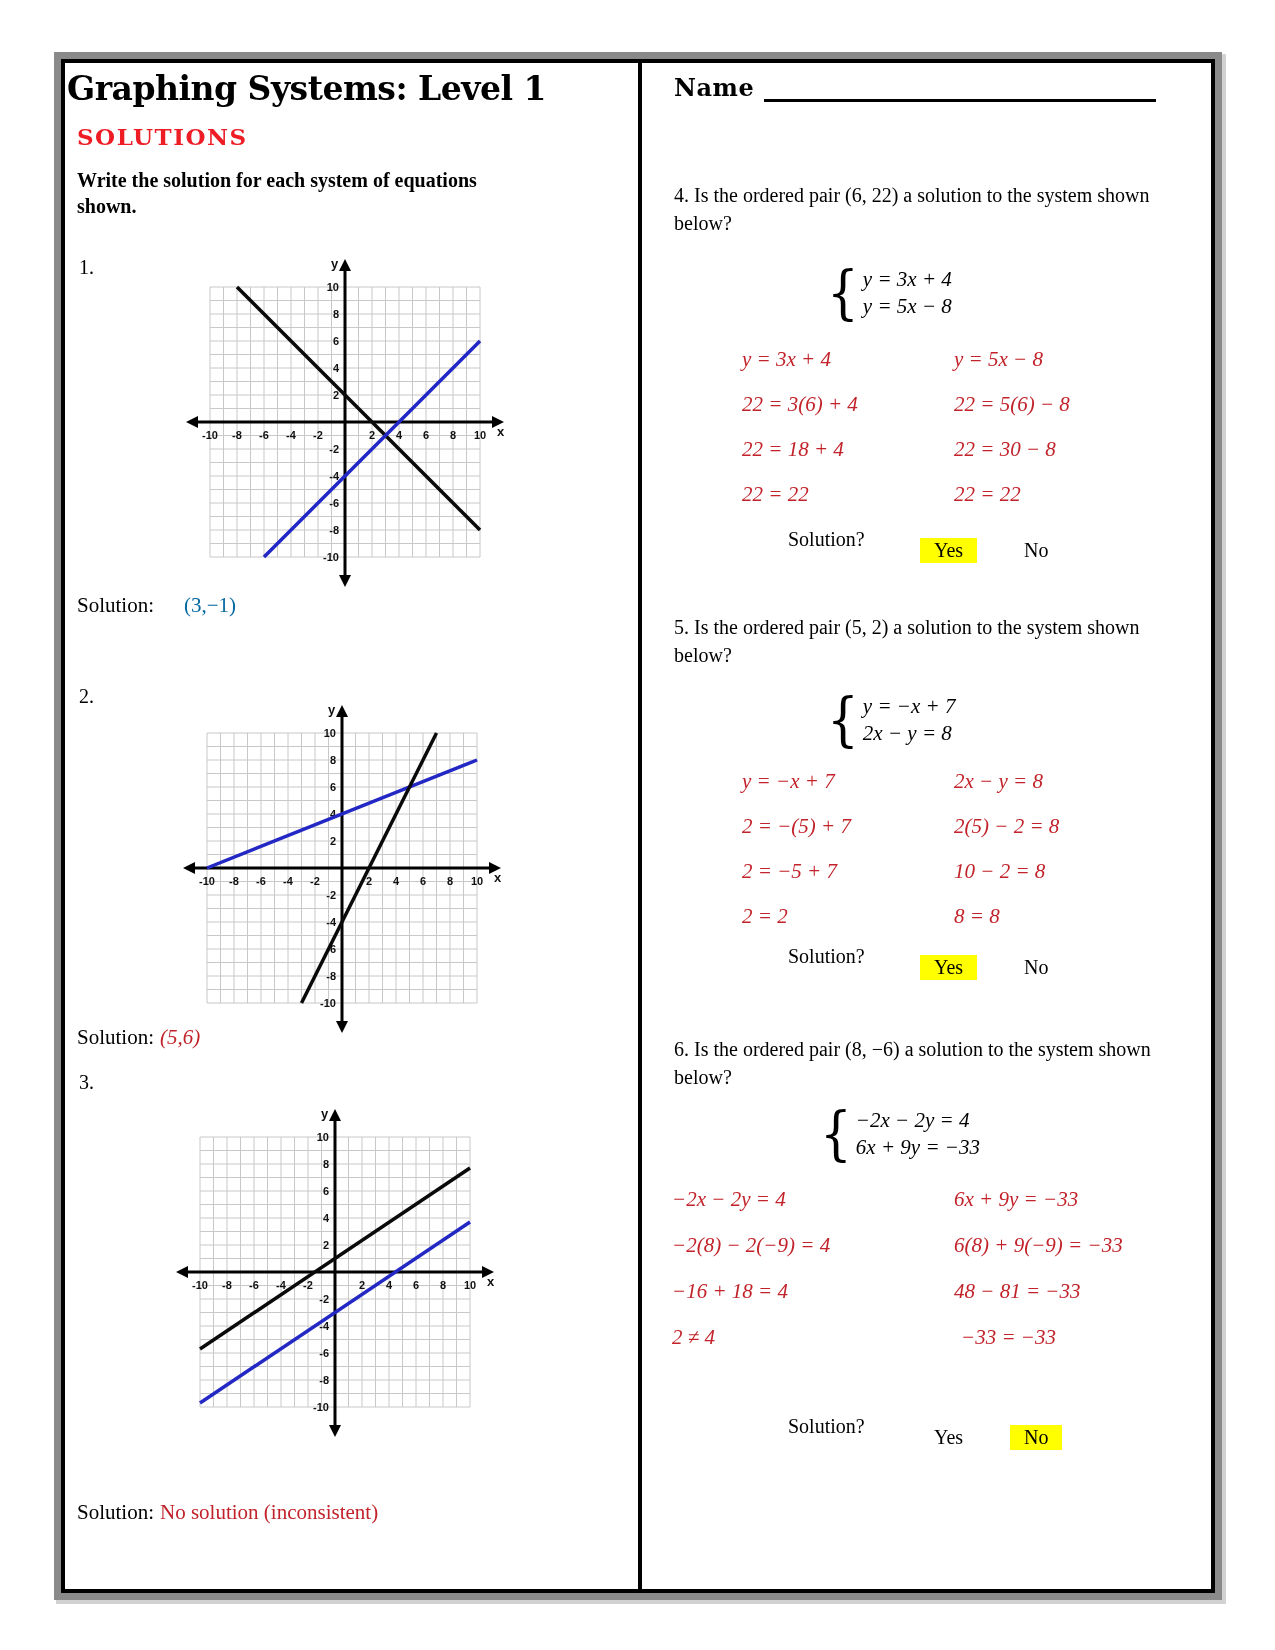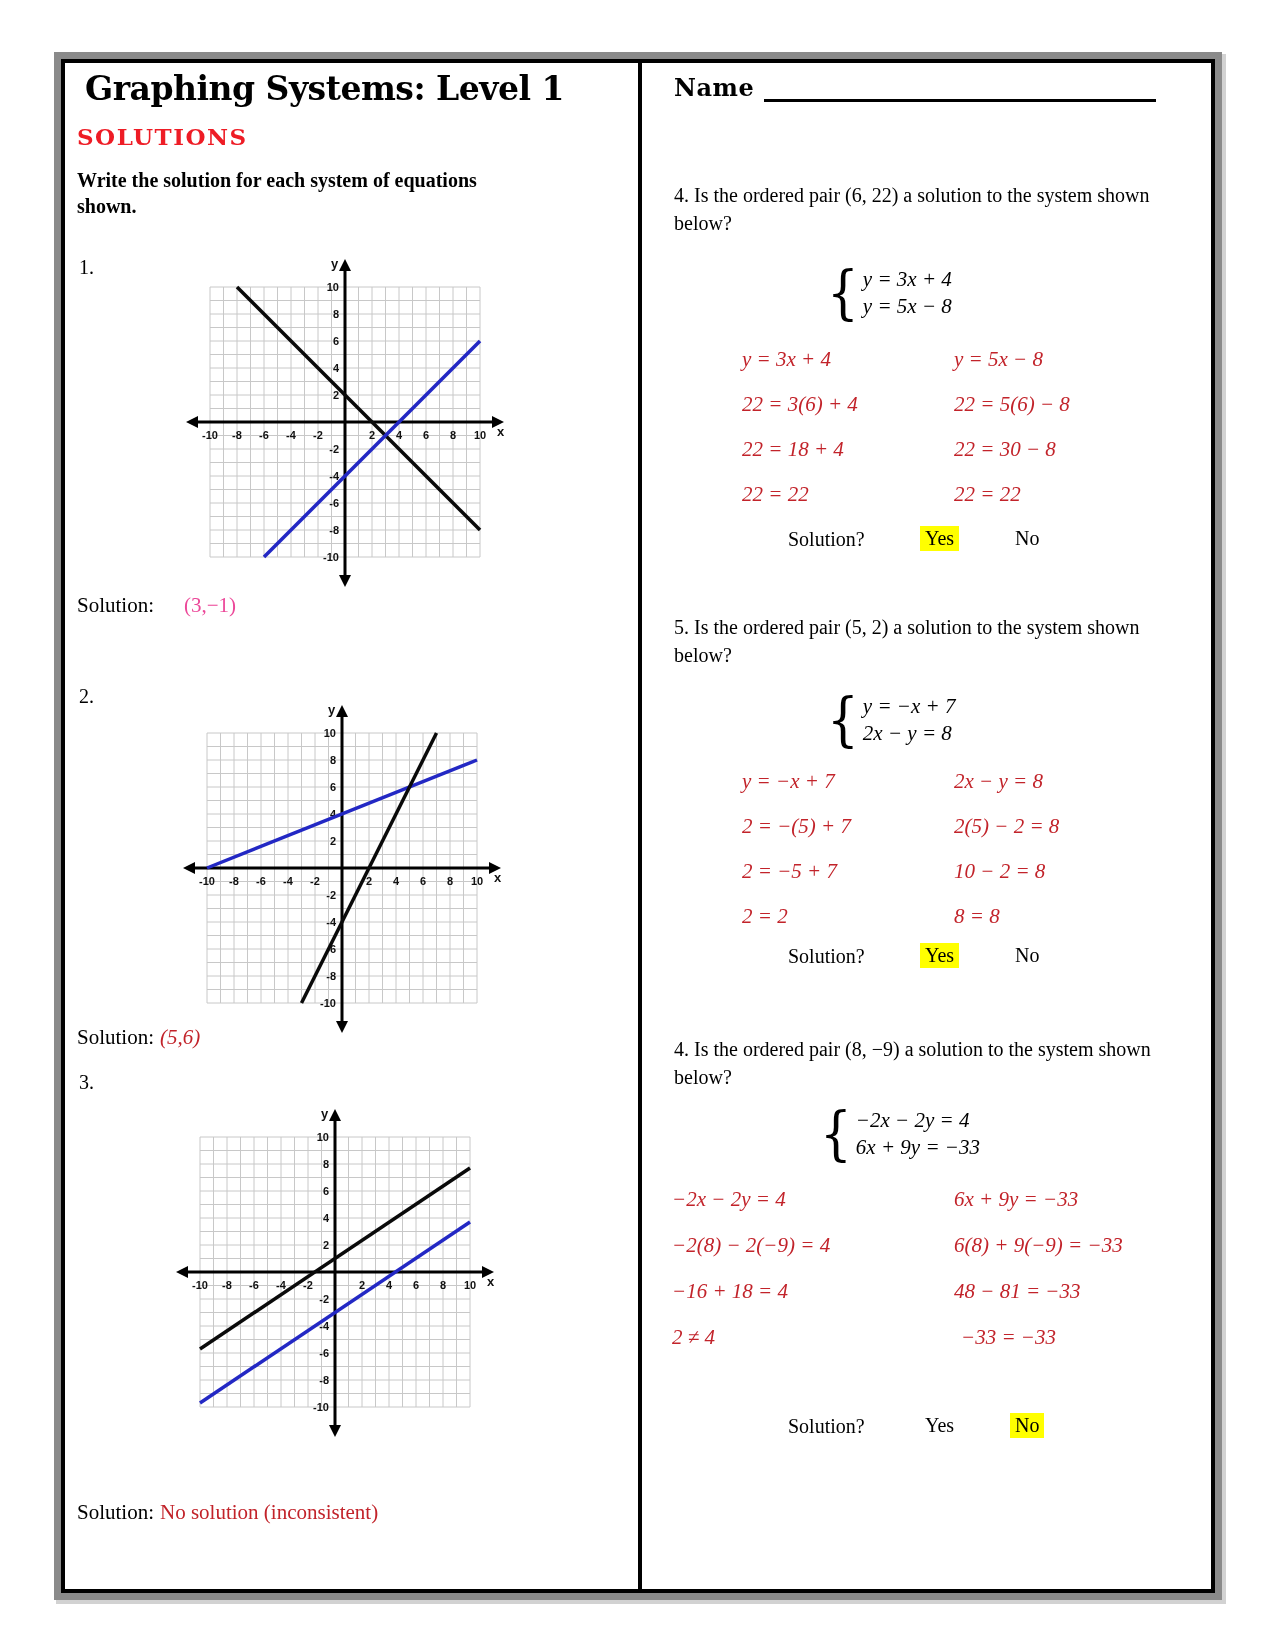--- a/index.html
+++ b/index.html
@@ -20,33 +20,33 @@
   .name-label{font-family:"DejaVu Serif",serif;font-weight:bold;font-size:24px;letter-spacing:.5px;}
   .name-line{border-bottom:3px solid #000;}
   .question{font-size:20px;line-height:28px;color:#000;}
   .system{display:flex;align-items:center;}
   .brace{font-family:"DejaVu Serif",serif;font-size:50px;font-weight:400;line-height:50px;
          transform:scaleY(1.15);margin-right:4px;color:#000;}
   .math{font-family:"Liberation Serif",serif;font-style:italic;font-size:21px;}
   .sys-line{color:#000;line-height:27px;}
   .work{white-space:nowrap;}
   .prompt{font-size:20px;color:#000;}
-  .yn{font-size:20px;color:#000;padding:1px 5px;}
+  .yn{font-size:20px;color:#000;padding:1px 14px;margin-top:12px;}
   .hl{background:#ffff00;}
   svg text.tick{font-family:"Liberation Sans",sans-serif;font-weight:bold;font-size:11px;fill:#111;}
   svg text.axis-letter{font-family:"Liberation Sans",sans-serif;font-weight:bold;font-size:13px;fill:#111;}
 </style>
 </head>
 <body>
 
 <div class="frame">
  <div class="frame-inner">
 
   <div class="col-left">
-    <div class="abs title" style="left:20px;top:6px;">Graphing Systems: Level 1</div>
+    <div class="abs title" style="left:2px;top:6px;">Graphing Systems: Level 1</div>
     <div class="abs subtitle" style="left:12px;top:60px;color:#ee1c25;">SOLUTIONS</div>
     <div class="abs bold-instr" style="left:12px;top:104px;width:462px;">Write the solution for each system of equations shown.</div>
 
     <div class="abs pnum" style="left:14px;top:193px;">1.</div>
     <svg class="abs" style="left:115px;top:191px;" width="335" height="335" viewBox="0 0 335 335">
           <line x1="30" y1="33" x2="30" y2="303" stroke="#c8c8c8" stroke-width="1"></line>
           <line x1="30" y1="33" x2="300" y2="33" stroke="#c8c8c8" stroke-width="1"></line>
           <line x1="43.5" y1="33" x2="43.5" y2="303" stroke="#c8c8c8" stroke-width="1"></line>
           <line x1="30" y1="46.5" x2="300" y2="46.5" stroke="#c8c8c8" stroke-width="1"></line>
           <line x1="57" y1="33" x2="57" y2="303" stroke="#c8c8c8" stroke-width="1"></line>
@@ -112,21 +112,21 @@
           <text x="273" y="185" text-anchor="middle" class="tick">8</text>
           <text x="159" y="64" text-anchor="end" class="tick">8</text>
           <text x="300" y="185" text-anchor="middle" class="tick">10</text>
           <text x="159" y="37" text-anchor="end" class="tick">10</text>
           <text x="317" y="182" class="axis-letter">x</text>
           <text x="151" y="14" class="axis-letter">y</text>
           <line x1="57" y1="33" x2="300" y2="276" stroke="#0a0a0a" stroke-width="3.5"></line>
           <line x1="84" y1="303" x2="300" y2="87" stroke="#2328c4" stroke-width="3.5"></line>
         </svg>
     <div class="abs sol-line" style="left:12px;top:530px;">
-      <span>Solution:</span><span class="sol-val" style="color:#ec4899;margin-left:30px;">(3,−1)</span>
+      <span>Solution:</span><span class="sol-val" style="color:#0369a1;margin-left:30px;">(3,−1)</span>
     </div>
 
     <div class="abs pnum" style="left:14px;top:622px;">2.</div>
     <svg class="abs" style="left:112px;top:637px;" width="335" height="335" viewBox="0 0 335 335">
           <line x1="30" y1="33" x2="30" y2="303" stroke="#c8c8c8" stroke-width="1"></line>
           <line x1="30" y1="33" x2="300" y2="33" stroke="#c8c8c8" stroke-width="1"></line>
           <line x1="43.5" y1="33" x2="43.5" y2="303" stroke="#c8c8c8" stroke-width="1"></line>
           <line x1="30" y1="46.5" x2="300" y2="46.5" stroke="#c8c8c8" stroke-width="1"></line>
           <line x1="57" y1="33" x2="57" y2="303" stroke="#c8c8c8" stroke-width="1"></line>
           <line x1="30" y1="60" x2="300" y2="60" stroke="#c8c8c8" stroke-width="1"></line>
@@ -325,21 +325,21 @@
       <div class="abs math work" style="left:312px;top:706px;color:#c2232a;">2x − y = 8</div>
       <div class="abs math work" style="left:312px;top:751px;color:#c2232a;">2(5) − 2 = 8</div>
       <div class="abs math work" style="left:312px;top:796px;color:#c2232a;">10 − 2 = 8</div>
       <div class="abs math work" style="left:312px;top:841px;color:#c2232a;">8 = 8</div>
       <div class="abs prompt" style="left:146px;top:882px;">Solution?</div>
       <span class="abs yn hl" style="left:278px;top:880px;">Yes</span>
       <span class="abs yn" style="left:368px;top:880px;">No</span>
     </div>
 
     <div>
-      <div class="abs question" style="left:32px;top:972px;width:515px;">4.  Is the ordered pair (8, −9) a solution to the system shown below?</div>
+      <div class="abs question" style="left:32px;top:972px;width:515px;">6.  Is the ordered pair (8, −6) a solution to the system shown below?</div>
       <div class="abs system" style="left:178px;top:1044px;">
         <span class="brace">{</span>
         <span>
           <div class="math sys-line">−2x − 2y = 4</div>
           <div class="math sys-line">6x + 9y = −33</div>
         </span>
       </div>
       <div class="abs math work" style="left:30px;top:1124px;color:#c2232a;">−2x − 2y = 4</div>
       <div class="abs math work" style="left:30px;top:1170px;color:#c2232a;">−2(8) − 2(−9) = 4</div>
       <div class="abs math work" style="left:30px;top:1216px;color:#c2232a;">−16 + 18 = 4</div>

